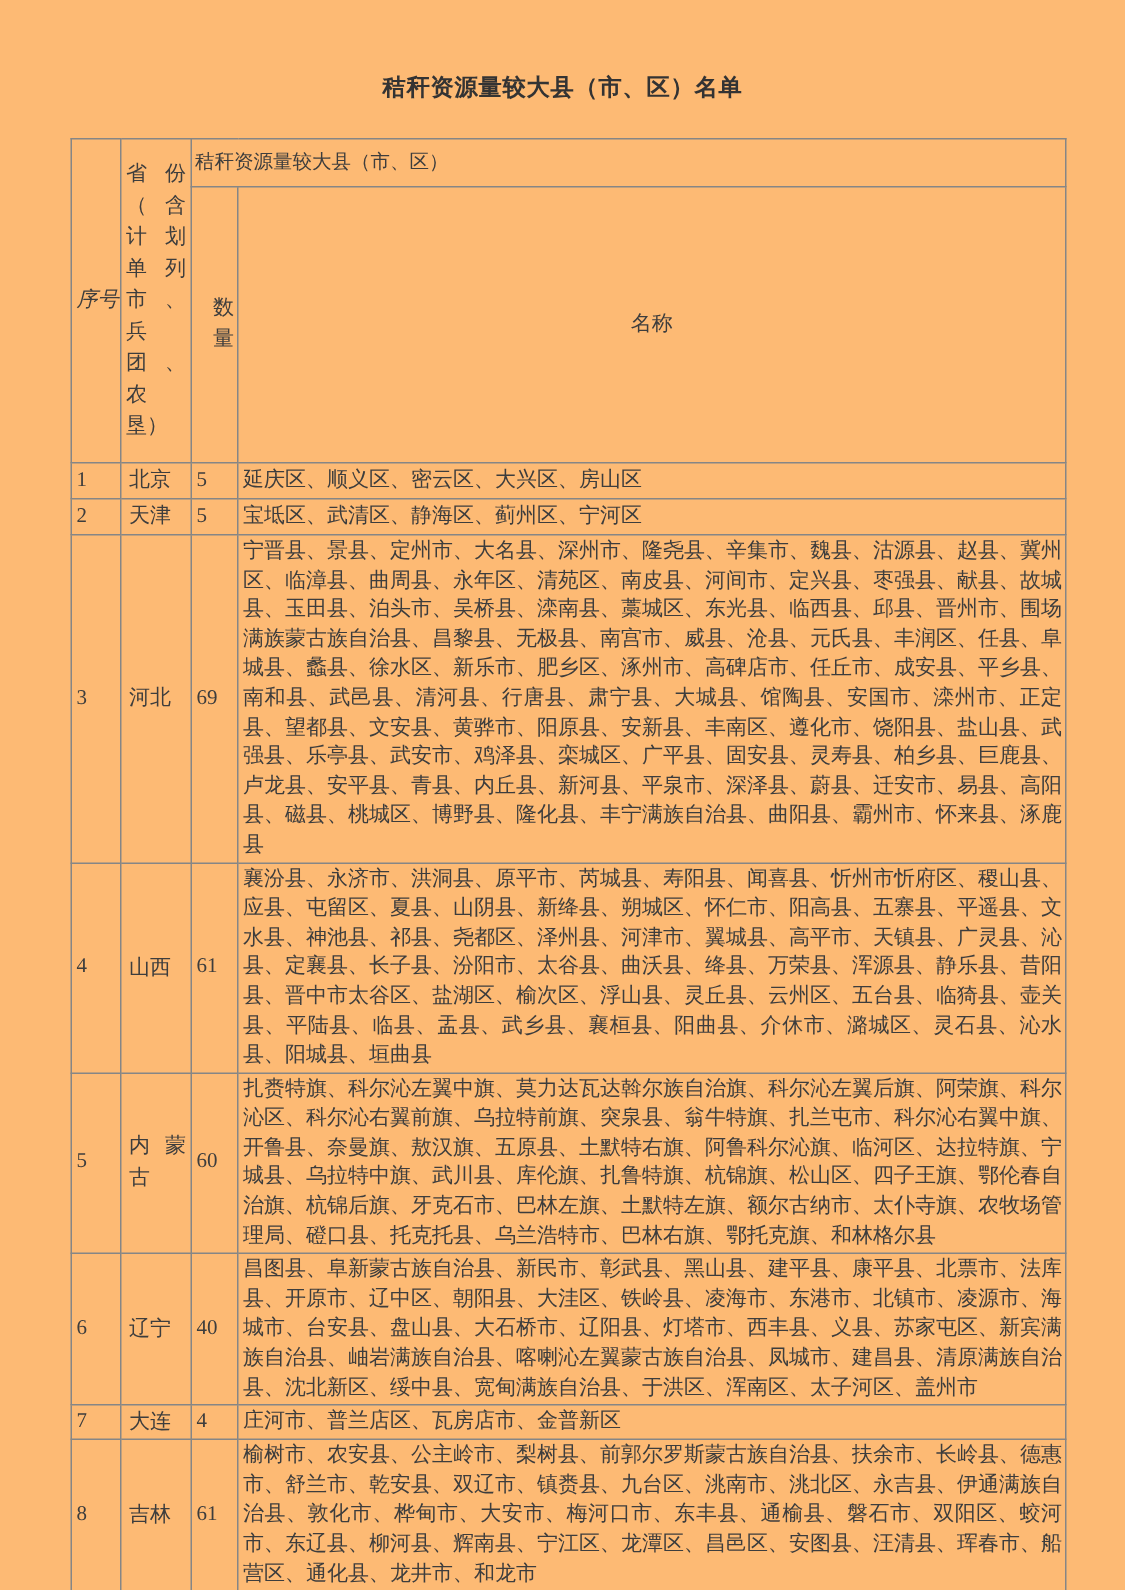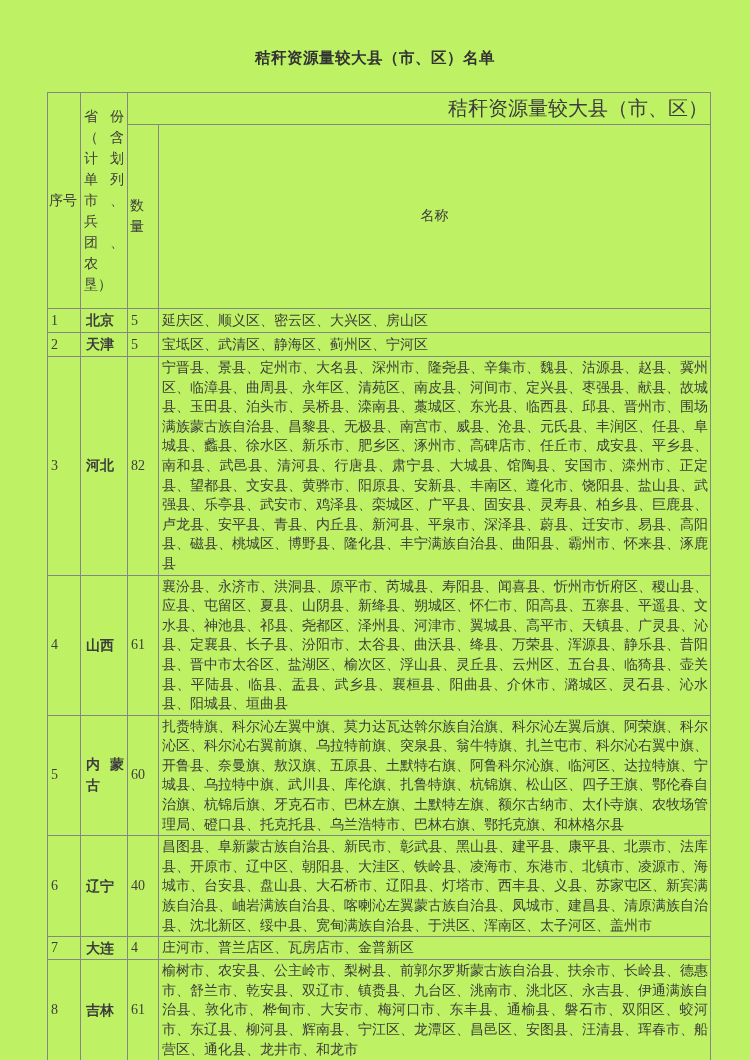--- a/index.html
+++ b/index.html
@@ -4,21 +4,21 @@
 <style>
   html, body {
     margin: 0;
     padding: 0;
     background: #ffffff;
   }
   .page {
     position: relative;
     width: 750px;
     height: 1060px;
-    background: #bef264;
+    background: #fdba74;
     overflow: hidden;
     font-family: "Liberation Serif", "DejaVu Serif", serif;
     color: #3d3d3d;
   }
   .title {
     margin: 0;
     padding-top: 48px;
     text-align: center;
     font-family: "Liberation Sans", "DejaVu Sans", sans-serif;
     font-weight: bold;
@@ -40,58 +40,58 @@
     box-sizing: border-box;
   }
   
   col.c-serial { width: 33px; }
   col.c-prov   { width: 47px; }
   col.c-qty    { width: 31px; }
   col.c-names  { width: 552px; }
 
   .hdr-group {
     height: 20px;
-    text-align: right;
-    font-size: 20px;
+    text-align: left;
+    font-size: 13px;
     line-height: 18px;
     padding: 0 2px;
     margin-top: 12px;
   }
   .hdr-serial {
-    text-align: left;
+    text-align: right;
     padding: 0 1px;
     line-height: 19px;
+    font-style: italic;
   }
   .hdr-prov {
     text-align: justify;
     text-justify: inter-ideograph;
     padding: 13px 3px;
     line-height: 21px;
   }
   .hdr-qty {
     height: 116px;
-    text-align: left;
+    text-align: right;
     padding: 0 2px;
     line-height: 21px;
   }
   .hdr-names {
     text-align: center;
     margin-left: 10px;
   }
   .cell-serial {
     text-align: left;
     padding: 0 1px 0 3px;
     line-height: 18px;
   }
   .cell-prov {
     text-align: justify;
     text-justify: inter-ideograph;
     padding: 0 3px 0 5px;
     line-height: 21px;
-    font-weight: bold;
   }
   .cell-qty {
     text-align: left;
     padding: 0 1px 0 3px;
     line-height: 18px;
   }
   .cell-names {
     text-align: justify;
     text-justify: inter-ideograph;
     padding: 1px 2px 1px 3px;
@@ -136,21 +136,21 @@
     <tr class="r-short">
       <td class="cell-serial">2</td>
       <td class="cell-prov">天津</td>
       <td class="cell-qty">5</td>
       <td class="cell-names">宝坻区、武清区、静海区、蓟州区、宁河区</td>
     </tr>
 
     <tr>
       <td class="cell-serial">3</td>
       <td class="cell-prov">河北</td>
-      <td class="cell-qty">82</td>
+      <td class="cell-qty">69</td>
       <td class="cell-names">宁晋县、景县、定州市、大名县、深州市、隆尧县、辛集市、魏县、沽源县、赵县、冀州区、临漳县、曲周县、永年区、清苑区、南皮县、河间市、定兴县、枣强县、献县、故城县、玉田县、泊头市、吴桥县、滦南县、藁城区、东光县、临西县、邱县、晋州市、围场满族蒙古族自治县、昌黎县、无极县、南宫市、威县、沧县、元氏县、丰润区、任县、阜城县、蠡县、徐水区、新乐市、肥乡区、涿州市、高碑店市、任丘市、成安县、平乡县、南和县、武邑县、清河县、行唐县、肃宁县、大城县、馆陶县、安国市、滦州市、正定县、望都县、文安县、黄骅市、阳原县、安新县、丰南区、遵化市、饶阳县、盐山县、武强县、乐亭县、武安市、鸡泽县、栾城区、广平县、固安县、灵寿县、柏乡县、巨鹿县、卢龙县、安平县、青县、内丘县、新河县、平泉市、深泽县、蔚县、迁安市、易县、高阳县、磁县、桃城区、博野县、隆化县、丰宁满族自治县、曲阳县、霸州市、怀来县、涿鹿县</td>
     </tr>
 
     <tr>
       <td class="cell-serial">4</td>
       <td class="cell-prov">山西</td>
       <td class="cell-qty">61</td>
       <td class="cell-names">襄汾县、永济市、洪洞县、原平市、芮城县、寿阳县、闻喜县、忻州市忻府区、稷山县、应县、屯留区、夏县、山阴县、新绛县、朔城区、怀仁市、阳高县、五寨县、平遥县、文水县、神池县、祁县、尧都区、泽州县、河津市、翼城县、高平市、天镇县、广灵县、沁县、定襄县、长子县、汾阳市、太谷县、曲沃县、绛县、万荣县、浑源县、静乐县、昔阳县、晋中市太谷区、盐湖区、榆次区、浮山县、灵丘县、云州区、五台县、临猗县、壶关县、平陆县、临县、盂县、武乡县、襄桓县、阳曲县、介休市、潞城区、灵石县、沁水县、阳城县、垣曲县</td>
     </tr>
 

